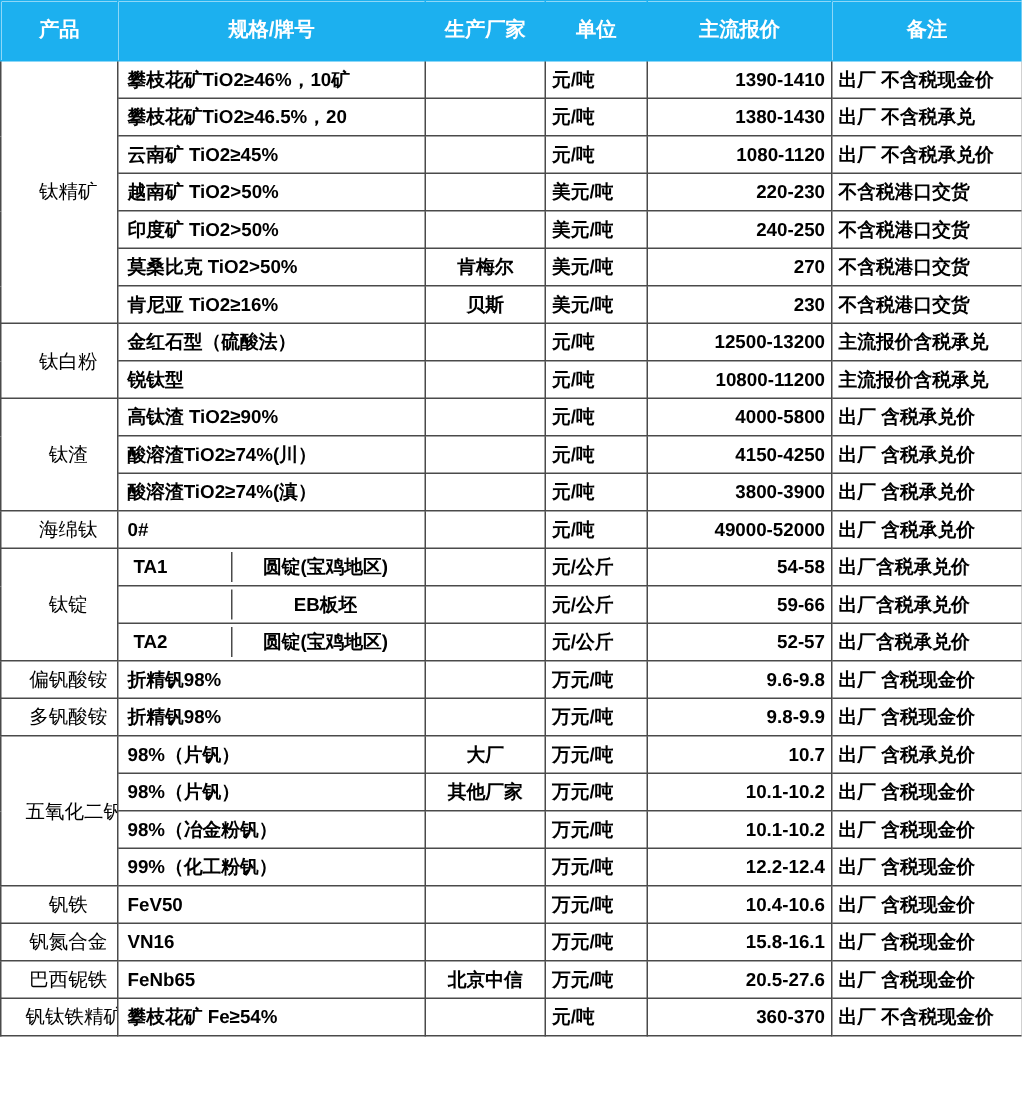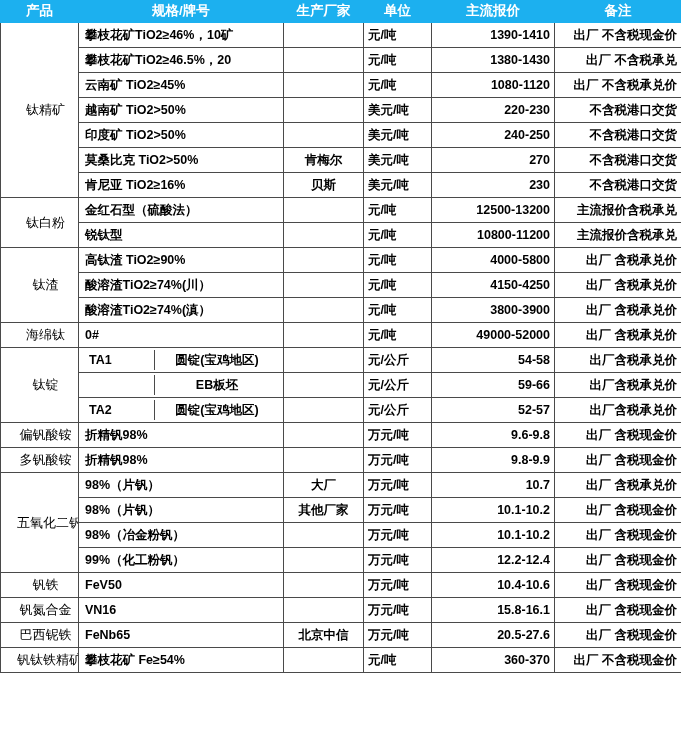--- a/index.html
+++ b/index.html
@@ -27,21 +27,21 @@
     height: 25px;
     box-sizing: border-box;
     overflow: hidden;
     white-space: nowrap;
   }
   .price-table thead th {
     background: #1CB0EF;
     color: #ffffff;
     font-weight: bold;
     text-align: center;
-    height: 22px;
+    height: 40px;
     font-size: 13.5px;
     border: 1px solid #1CB0EF;
   }
   td.cat {
     text-align: center;
     font-weight: normal;
     font-size: 13px;
     padding-left: 16px;
   }
   td.spec {
@@ -55,21 +55,21 @@
   }
   td.unit {
     text-align: left;
     font-weight: bold;
   }
   td.price {
     text-align: right;
     font-weight: bold;
   }
   td.note {
-    text-align: right;
+    text-align: left;
     font-weight: bold;
   }
   .col-cat { width: 78px; }
   .col-spec { width: 205px; }
   .col-maker { width: 80px; }
   .col-unit { width: 68px; }
   .col-price { width: 123px; }
   .col-note { width: 127px; }
   .spec-split {
     padding: 0;

